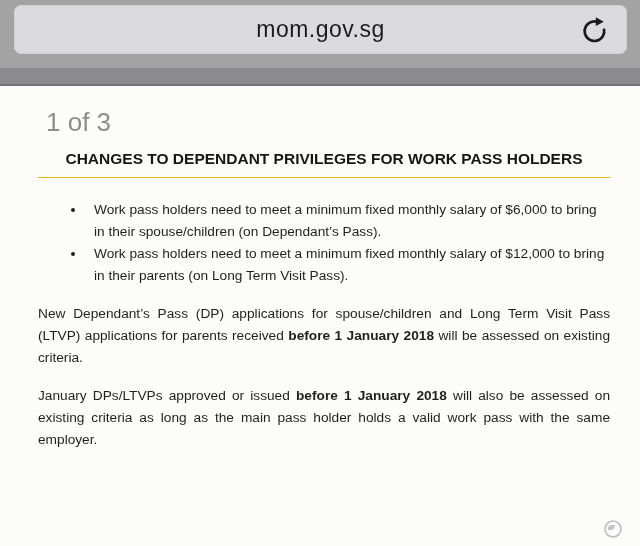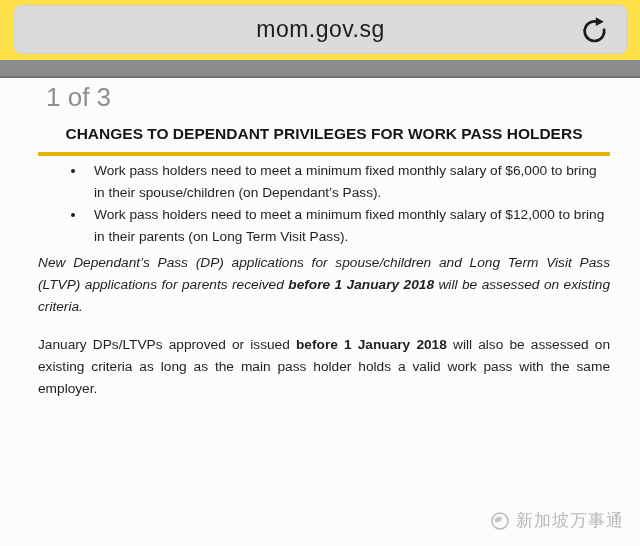--- a/index.html
+++ b/index.html
@@ -5,22 +5,22 @@
   * { margin: 0; padding: 0; box-sizing: border-box; }
   html, body { width: 640px; height: 546px; overflow: hidden; }
   body {
     font-family: "Liberation Sans", "DejaVu Sans", sans-serif;
     background: #fcfcfb;
     color: #1f1f1f;
   }
 
   
   .chrome {
-    height: 60px;
-    background: #fde047;
+    height: 68px;
+    background: #a3a3a3;
     position: relative;
     padding-left: 31px;
   }
   .url-bar {
     position: absolute;
     left: 14px; right: 13px; top: 5px;
     height: 49px;
     background: #dbdbdd;
     border: 1px solid #d2d2d4;
     border-radius: 7px;
@@ -52,48 +52,48 @@
   
   .doc {
     position: relative;
     height: 460px;
     padding: 0 30px 0 38px;
     background: #fcfcfb;
     font-size: 13.7px;
     line-height: 22px;
   }
   .pagination {
-    padding-top: 4px;
+    padding-top: 21px;
     margin-left: 8px;
     font-size: 26px;
     line-height: 30px;
     color: #8e8e90;
   }
   .doc-heading {
     margin-top: 12px;
     text-align: center;
     font-weight: bold;
     font-size: 15.5px;
     line-height: 20px;
     color: #161616;
     padding-bottom: 8px;
-    border-bottom: 4px solid #eab308;
+    border-bottom: 1px solid #eab308;
   }
   .para { margin-top: 10px; text-align: justify; }
   .para-effective { margin-top: 16px; }
   .bullets {
-    margin-top: 4px;
+    margin-top: 21px;
     padding-left: 48px;
     list-style: disc outside;
   }
   .bullets li {
     padding-left: 8px;
     margin-bottom: 0;
   }
-  .para-new { margin-top: 4px; font-style: italic; }
+  .para-new { margin-top: 16px; }
   .para-renewal { margin-top: 16px; }
   .bold-seg { font-weight: bold; }
 
   
   .watermark {
     position: absolute;
     right: 16px;
     bottom: 6px;
     display: flex;
     align-items: center;
@@ -143,16 +143,15 @@
   <p class="para para-renewal"><span>January DPs/LTVPs approved or issued </span><span class="bold-seg">before 1 January 2018</span><span> will also be assessed on existing criteria as long as the main pass holder holds a valid work pass with the same employer.</span></p>
 
   <div class="watermark">
     <span style="display:flex;">
       <svg width="22" height="22" viewBox="0 0 22 22">
         <circle cx="11" cy="11" r="8" fill="none" stroke="#bcbcc0" stroke-width="1.6"></circle>
         <path d="M6 9 q3 -4 8 -1 q-2 5 -8 4 z" fill="#c4c4c8"></path>
         <circle cx="13.5" cy="9" r="1.1" fill="#fcfcfb"></circle>
       </svg>
     </span>
-    <span class="watermark-text">新加坡万事通</span>
   </div>
 
 </div>
 
 </body></html>

